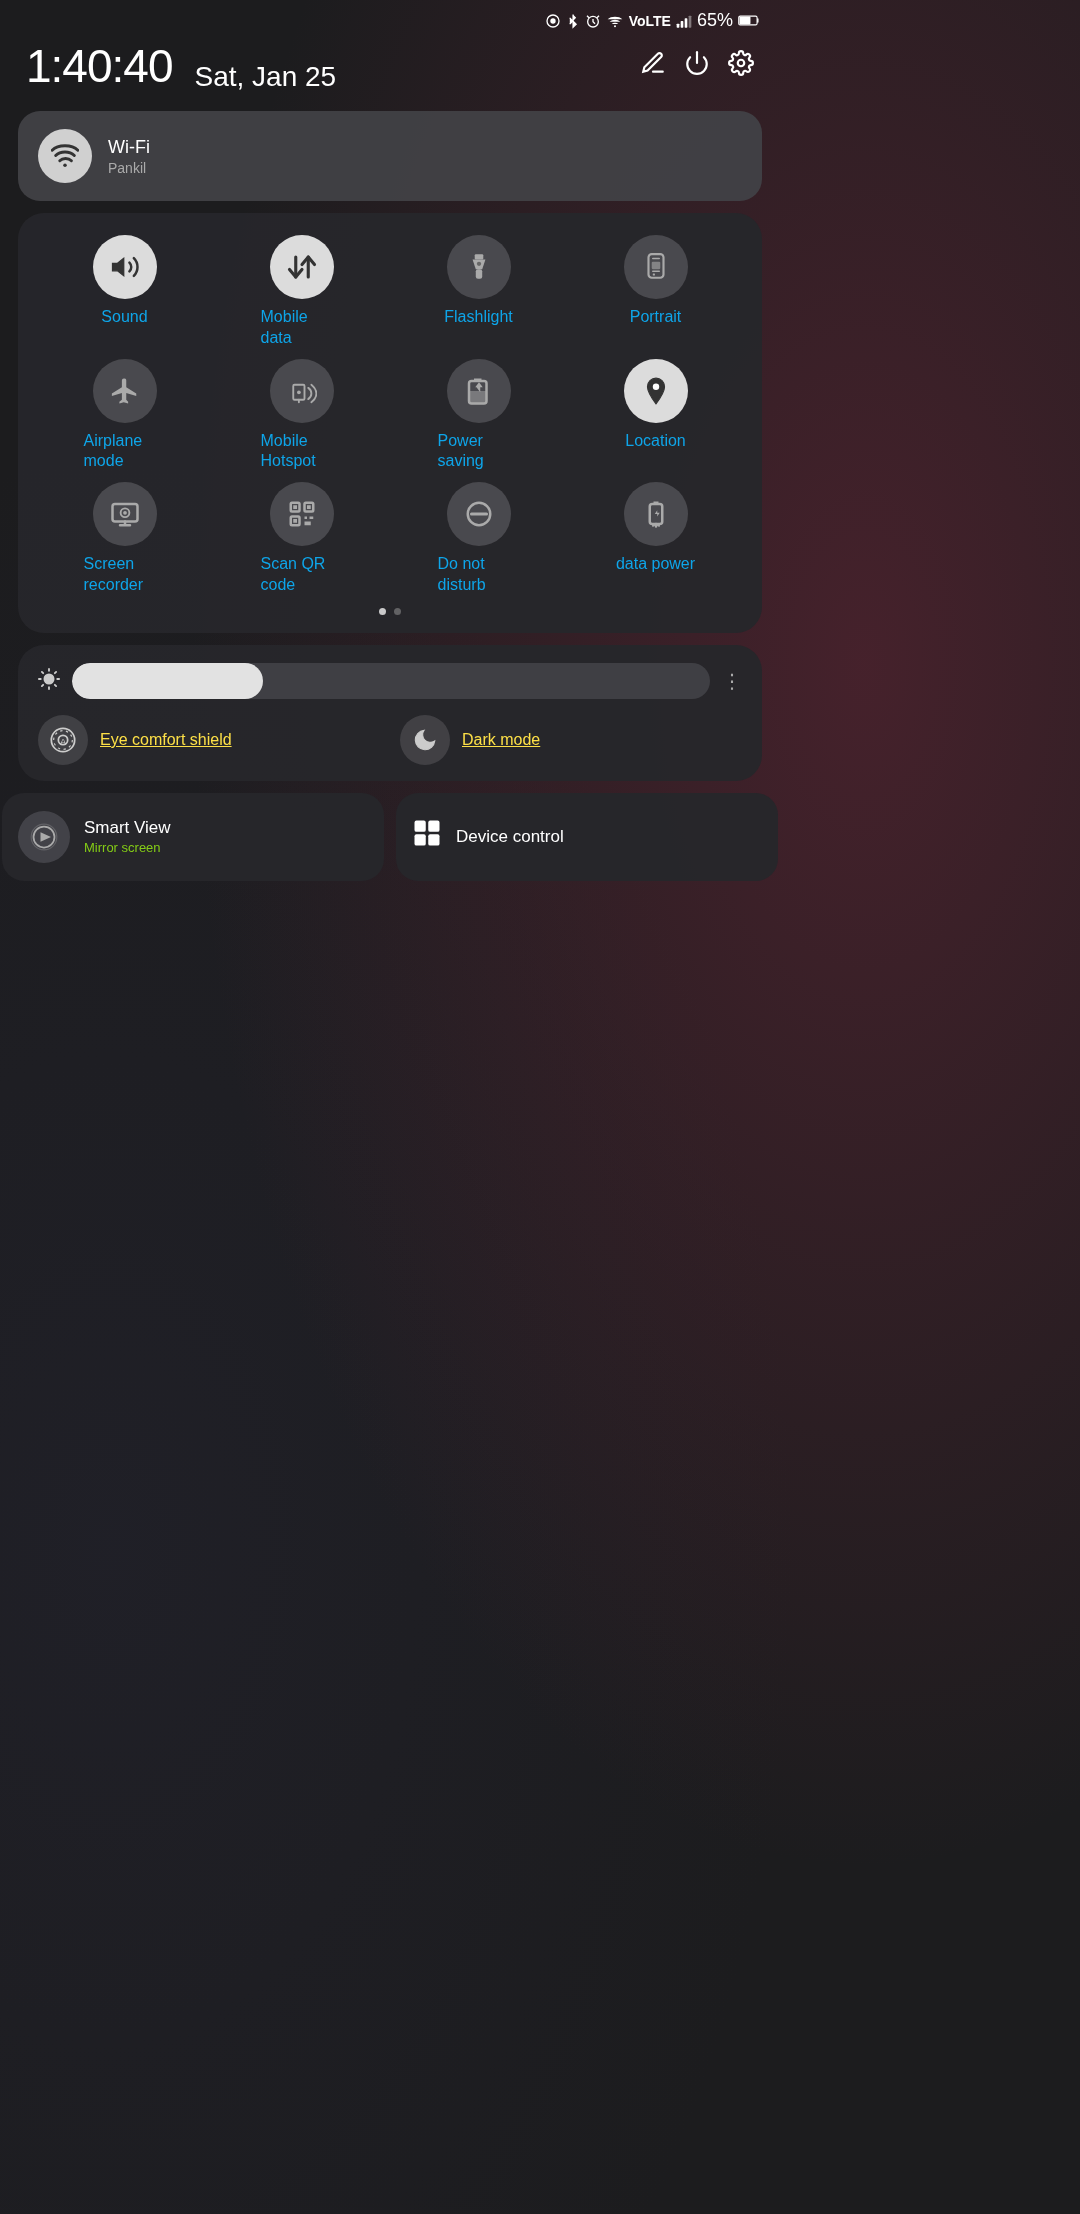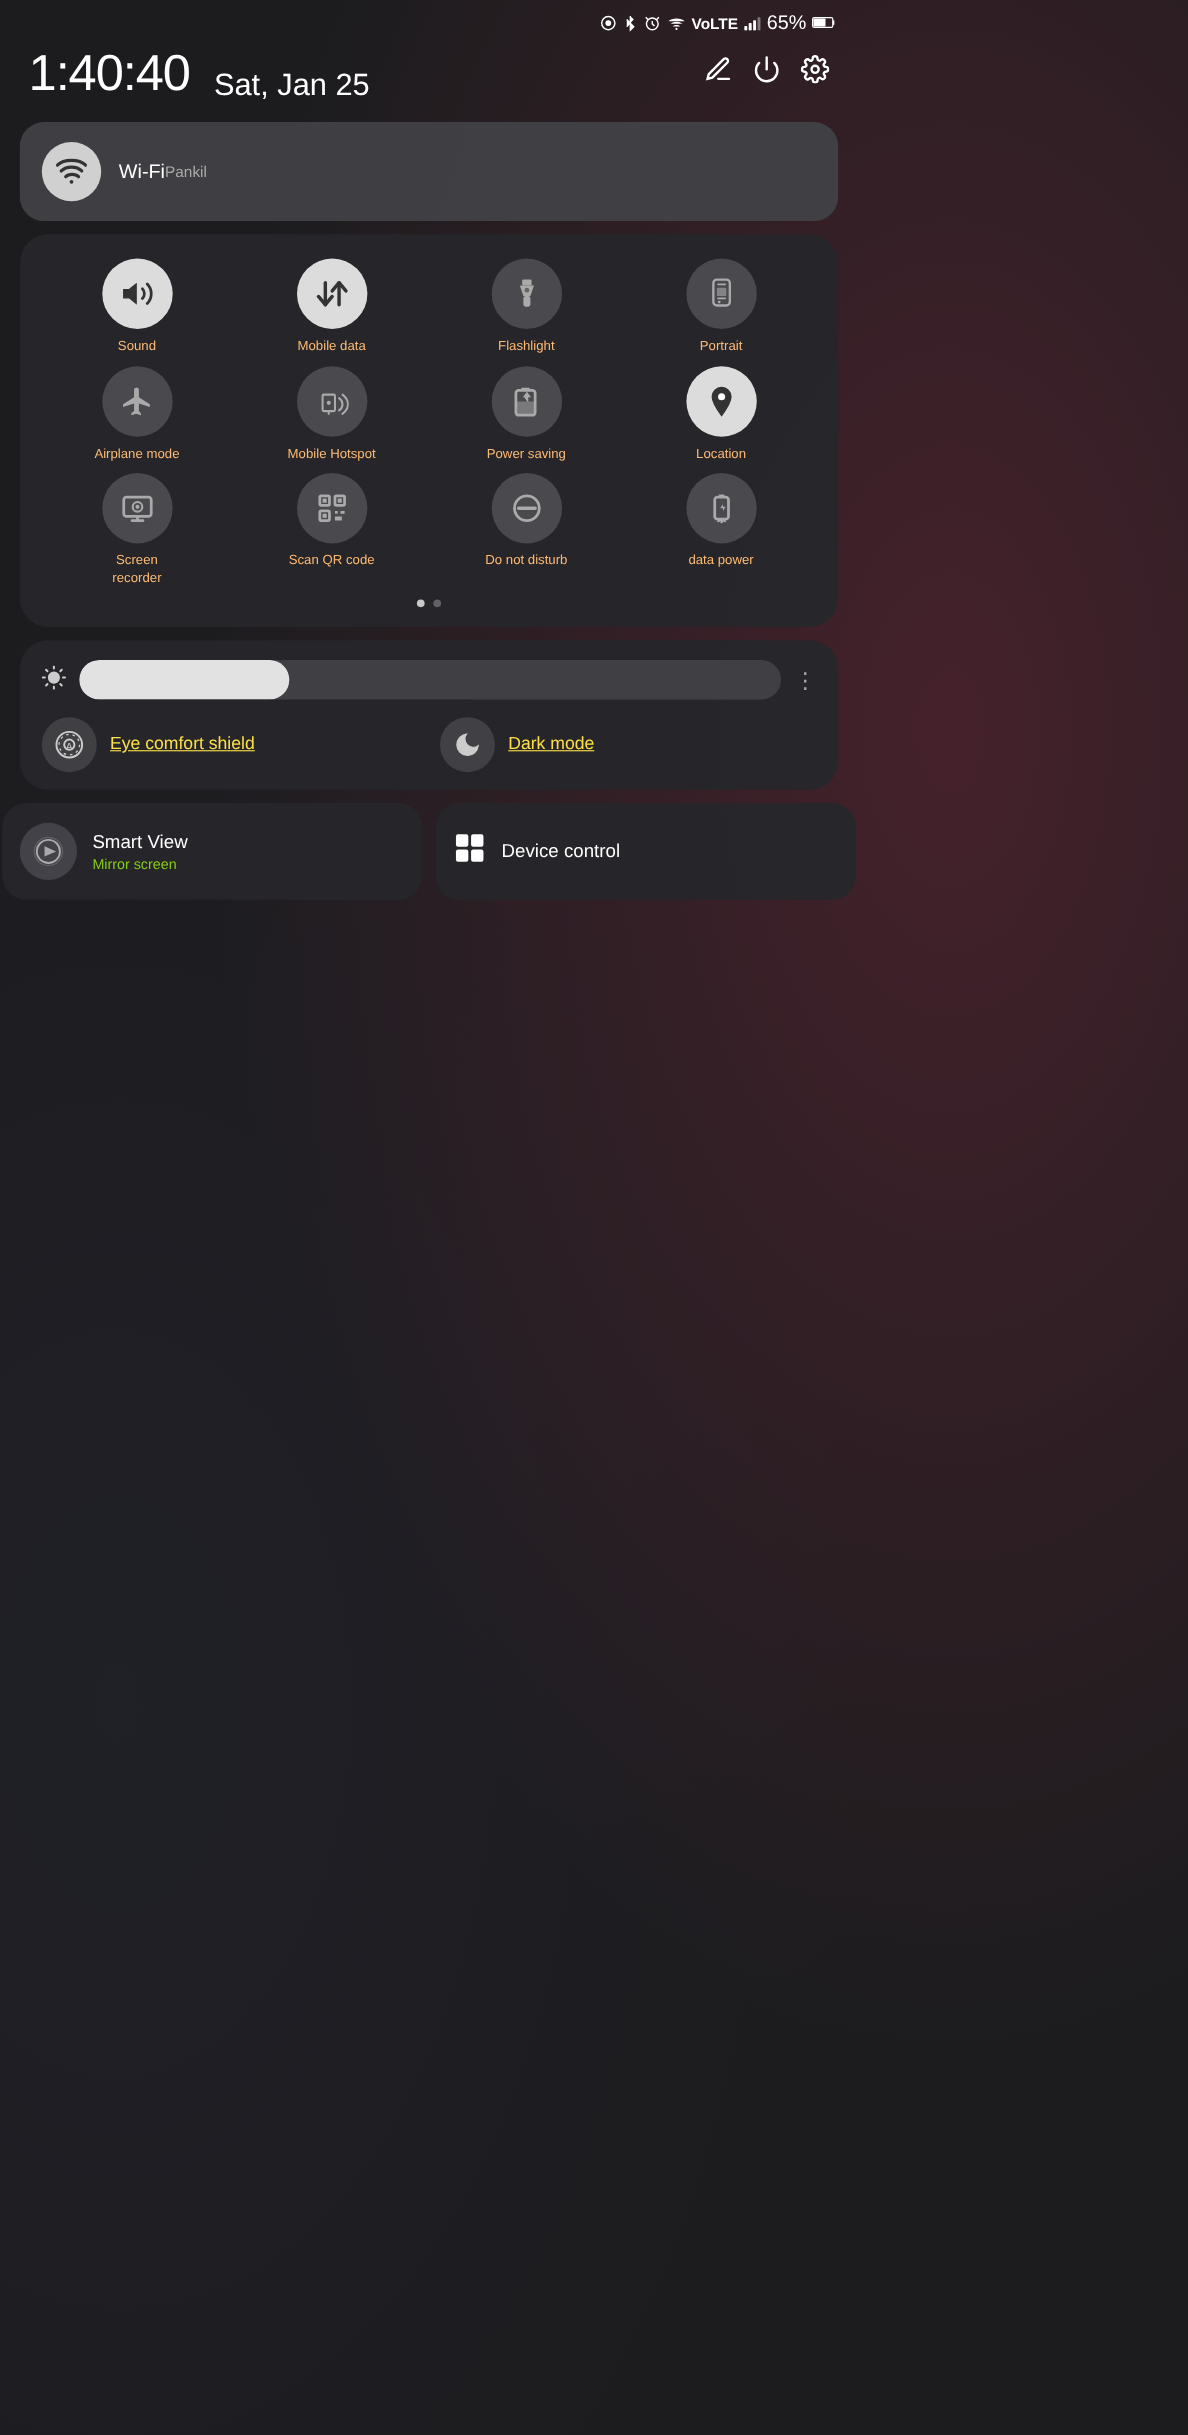--- a/index.html
+++ b/index.html
@@ -125,21 +125,21 @@
       flex-shrink: 0;
     }
 
     .tile-icon-circle svg {
       width: 28px;
       height: 28px;
     }
 
     .tile-text-group {
       display: flex;
-      flex-direction: row;
+      flex-direction: column;
     }
 
     .tile-label {
       font-size: 18px;
       font-weight: 500;
       color: #ffffff;
     }
 
     .tile-sublabel {
       font-size: 14px;
@@ -183,23 +183,22 @@
     .grid-circle.active-white {
       background: rgba(230,230,230,0.95);
     }
 
     .grid-circle svg {
       width: 30px;
       height: 30px;
     }
 
     .grid-label {
-      font-size: 12px;
-      text-align: center;
-      color: #fdba74;
+      font-size: 16px;
+      color: #0ea5e9;
       line-height: 1.3;
     }
 
     
     .dots-indicator {
       display: flex;
       justify-content: center;
       gap: 8px;
       margin-top: 12px;
     }

